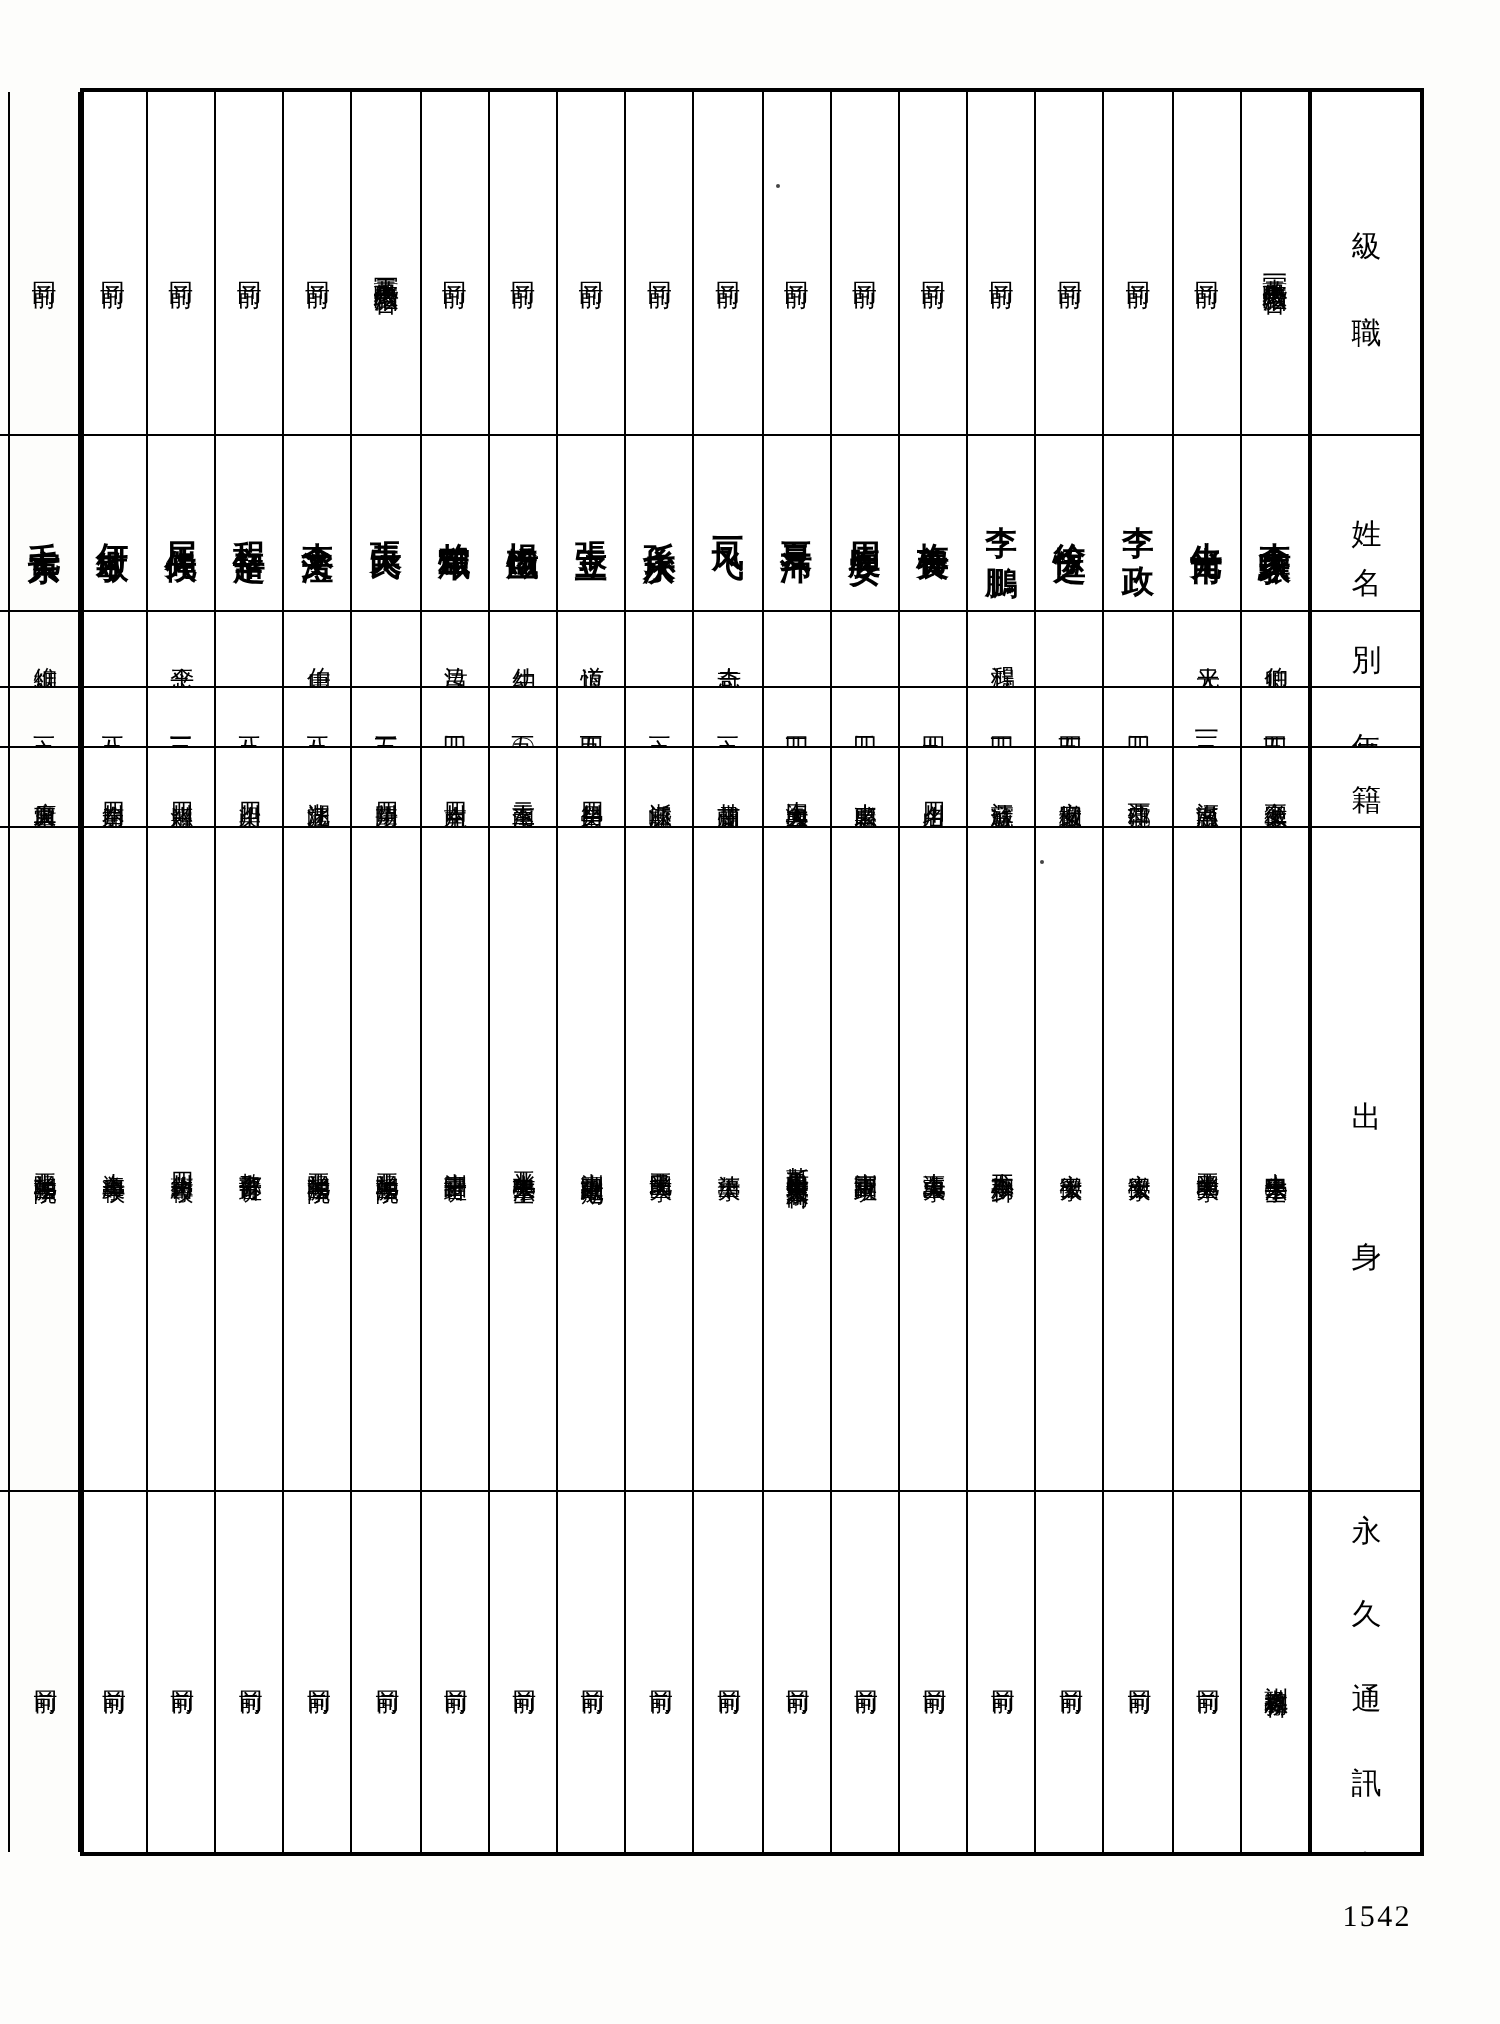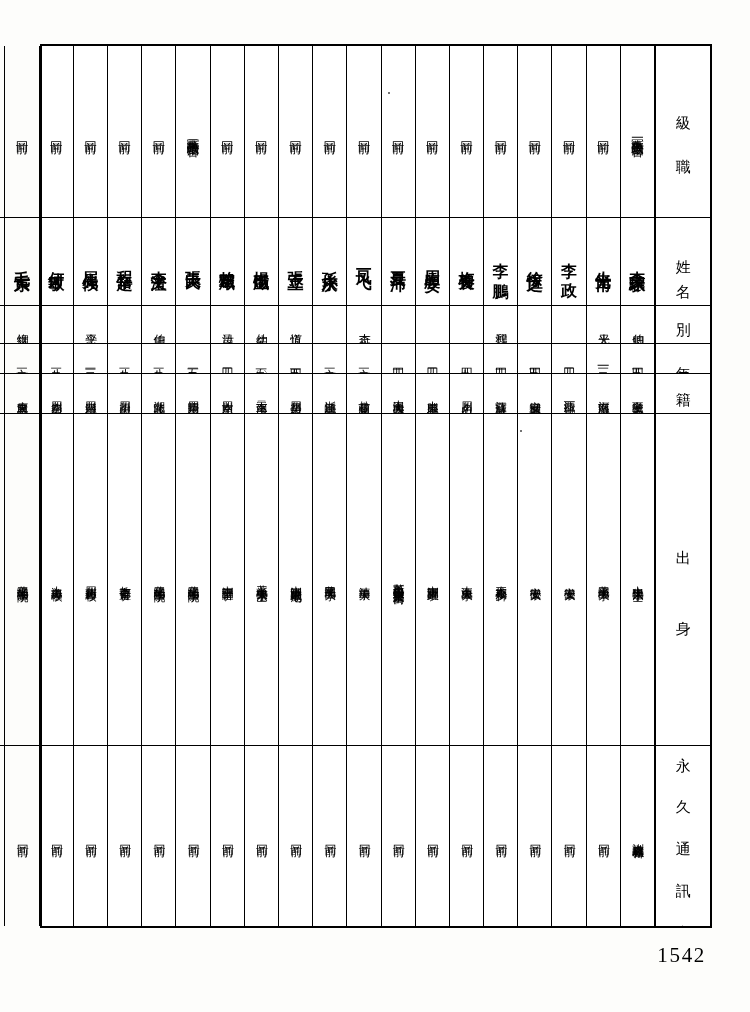--- a/index.html
+++ b/index.html
@@ -112,21 +112,21 @@
     max-height: 320px;
     writing-mode: vertical-rl;
   }
 
   
   #page-number {
     position: absolute;
     right: 44px;
     bottom: 44px;
     font-family: "Liberation Serif", "DejaVu Serif", serif;
-    font-size: 21px;
+    font-size: 15px;
     letter-spacing: 0.08em;
   }
 
   
   .speck {
     position: absolute;
     width: 2px; height: 2px;
     background: #444;
     border-radius: 50%;
   }

